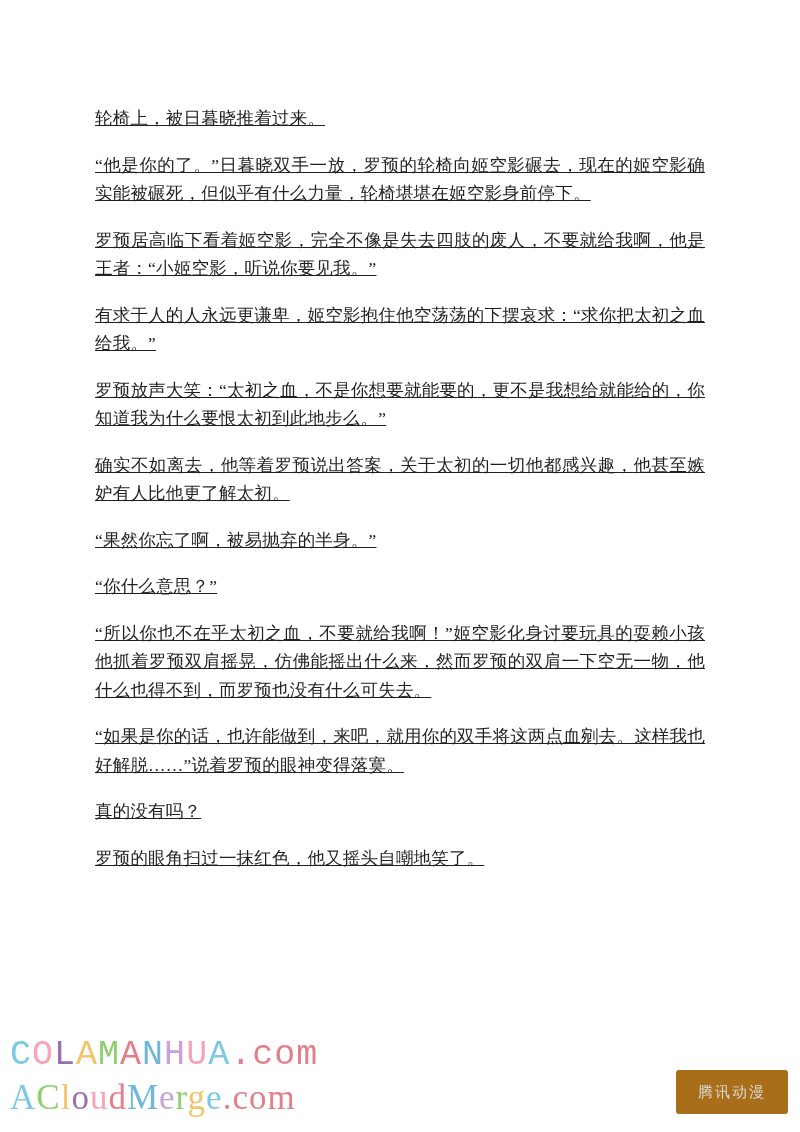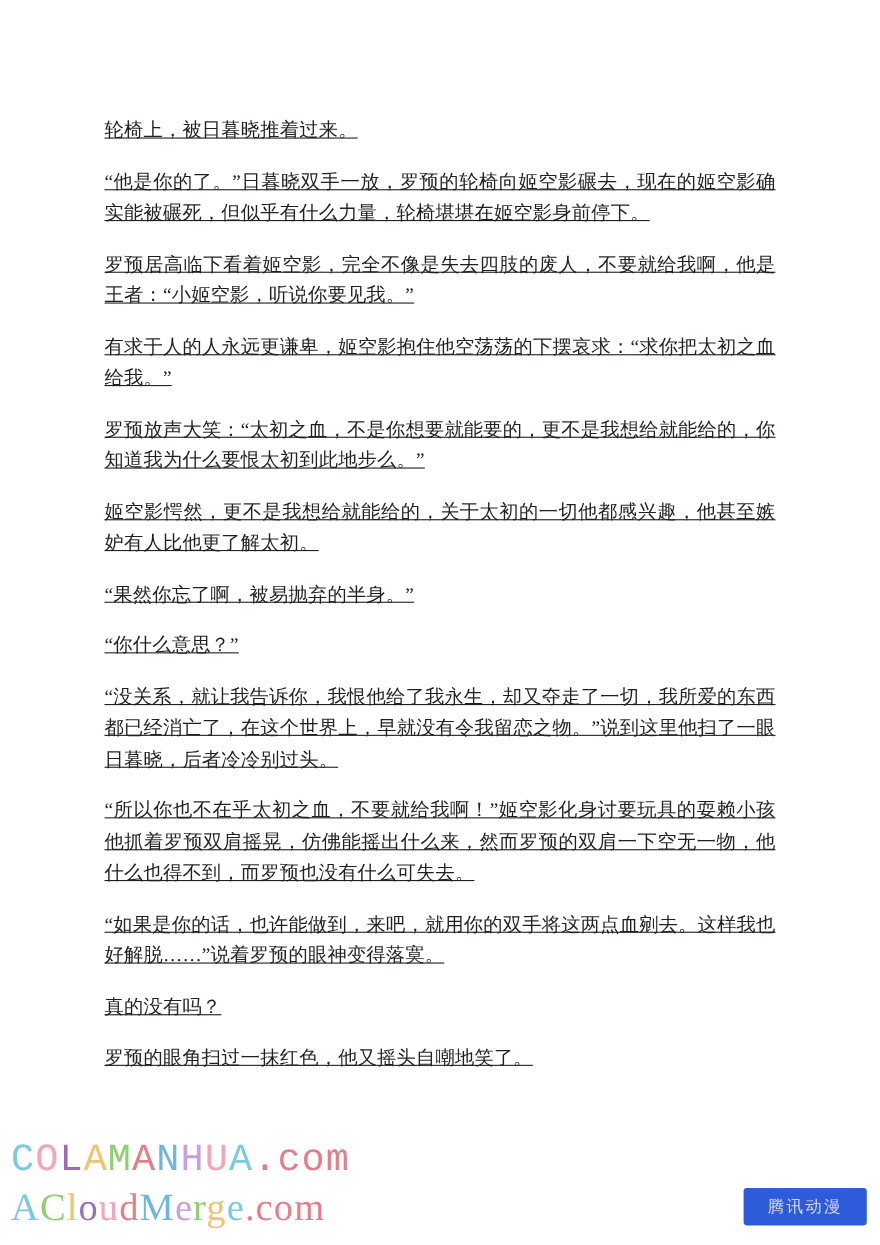--- a/index.html
+++ b/index.html
@@ -65,22 +65,22 @@
   .wm-c4 { color: #f0c46a; }
   .wm-c5 { color: #8fcf72; }
   .wm-c6 { color: #e2808a; }
   .wm-c7 { color: #6fb7d8; }
   .wm-c8 { color: #c9a0dc; }
   .badge {
     position: absolute;
     right: 12px;
     bottom: 18px;
     width: 112px;
-    height: 34px;
-    background: #1d4ed8;
+    height: 44px;
+    background: #a16207;
     border-radius: 3px;
     color: #d8d8d8;
     font-family: Liberation Mono, monospace;
     font-size: 15px;
     display: flex;
     align-items: center;
     justify-content: center;
     letter-spacing: 2px;
     opacity: 0.92;
   }
@@ -89,24 +89,23 @@
 <body>
 
 <div class="page">
 
   <div class="text-body">
     <p class="para">轮椅上，被日暮晓推着过来。</p>
     <p class="para">“他是你的了。”日暮晓双手一放，罗预的轮椅向姬空影碾去，现在的姬空影确实能被碾死，但似乎有什么力量，轮椅堪堪在姬空影身前停下。</p>
     <p class="para">罗预居高临下看着姬空影，完全不像是失去四肢的废人，不要就给我啊，他是王者：“小姬空影，听说你要见我。”</p>
     <p class="para">有求于人的人永远更谦卑，姬空影抱住他空荡荡的下摆哀求：“求你把太初之血给我。”</p>
     <p class="para">罗预放声大笑：“太初之血，不是你想要就能要的，更不是我想给就能给的，你知道我为什么要恨太初到此地步么。”</p>
-    <p class="para">姬空影愕然，更不是我想给就能给的，关于太初的一切他都感兴趣，他甚至嫉妒有人比他更了解太初。</p>
+    <p class="para">确实不如离去，他等着罗预说出答案，关于太初的一切他都感兴趣，他甚至嫉妒有人比他更了解太初。</p>
     <p class="para">“果然你忘了啊，被易抛弃的半身。”</p>
     <p class="para">“你什么意思？”</p>
-    <p class="para">“没关系，就让我告诉你，我恨他给了我永生，却又夺走了一切，我所爱的东西都已经消亡了，在这个世界上，早就没有令我留恋之物。”说到这里他扫了一眼日暮晓，后者冷冷别过头。</p>
     <p class="para">“所以你也不在乎太初之血，不要就给我啊！”姬空影化身讨要玩具的耍赖小孩他抓着罗预双肩摇晃，仿佛能摇出什么来，然而罗预的双肩一下空无一物，他什么也得不到，而罗预也没有什么可失去。</p>
     <p class="para">“如果是你的话，也许能做到，来吧，就用你的双手将这两点血剜去。这样我也好解脱……”说着罗预的眼神变得落寞。</p>
     <p class="para">真的没有吗？</p>
     <p class="para">罗预的眼角扫过一抹红色，他又摇头自嘲地笑了。</p>
   </div>
 
   <div class="watermark">
     <div class="wm-line1">
       <span class="wm-c1">C</span><span class="wm-c2">O</span><span class="wm-c3">L</span><span class="wm-c4">A</span><span class="wm-c5">M</span><span class="wm-c6">A</span><span class="wm-c7">N</span><span class="wm-c8">H</span><span class="wm-c2">U</span><span class="wm-c1">A</span><span class="wm-c6">.com</span>
     </div>

